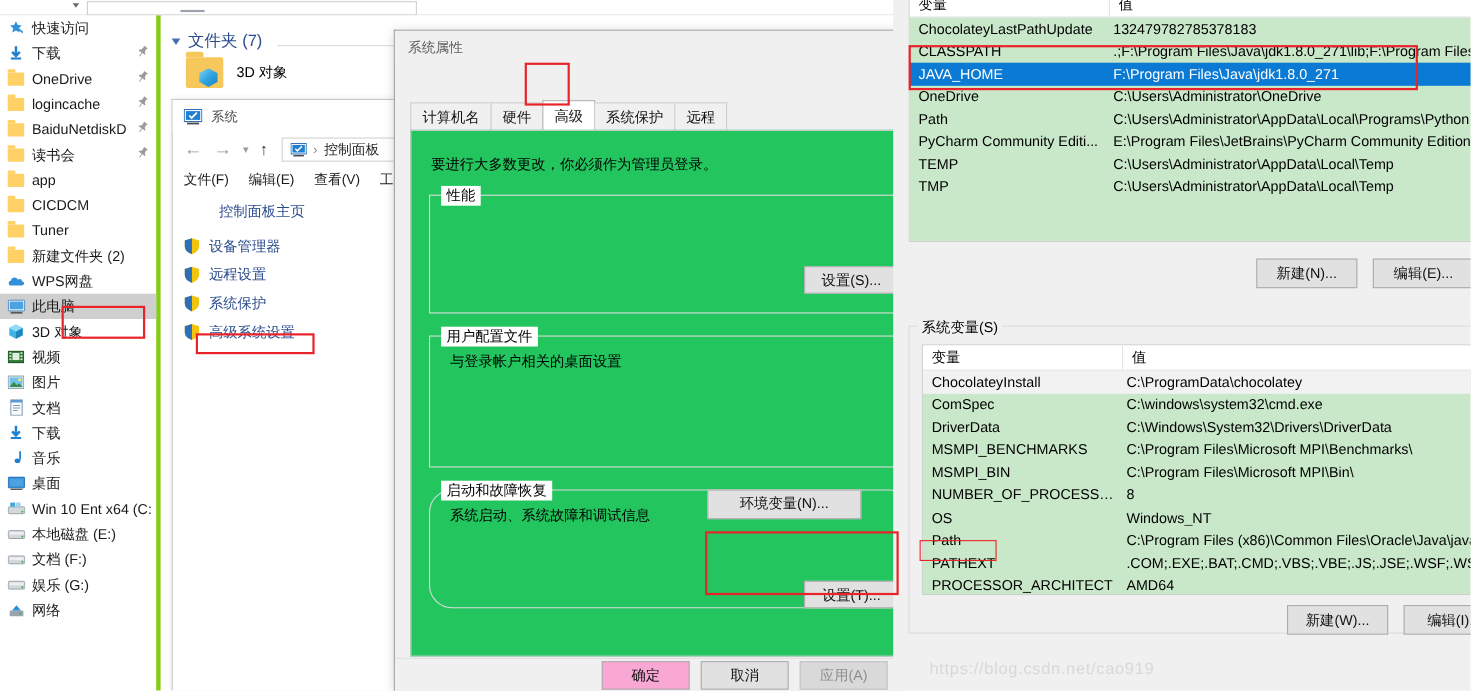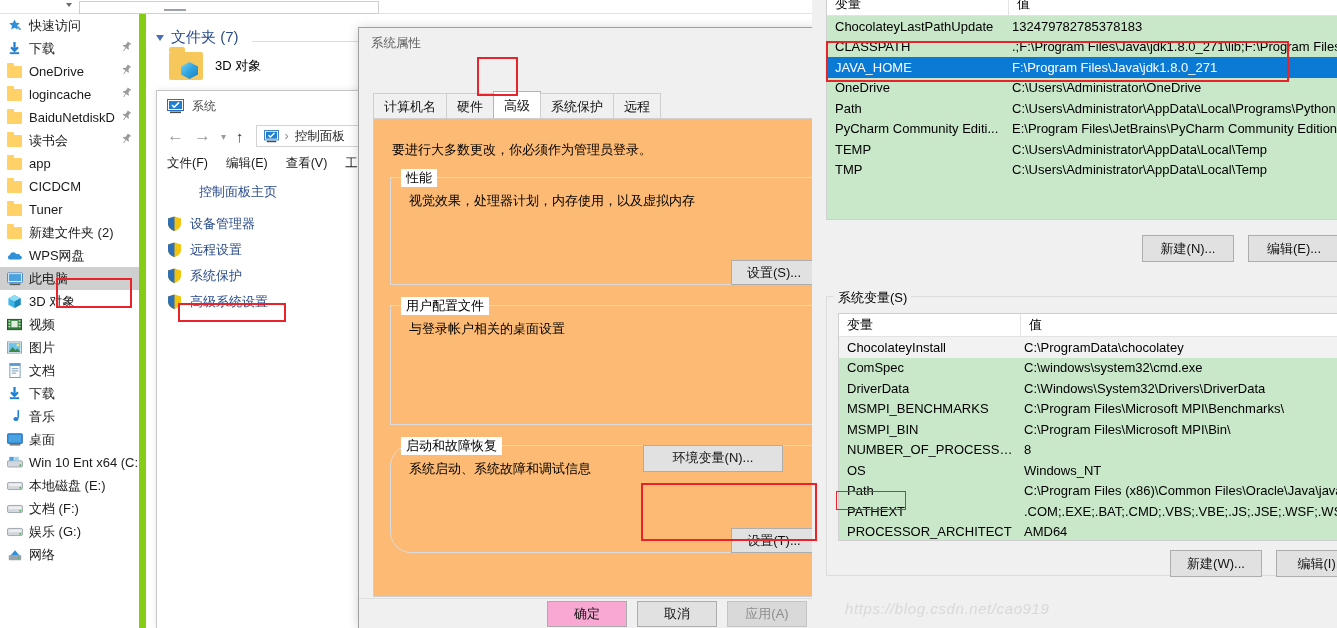--- a/index.html
+++ b/index.html
@@ -31,21 +31,21 @@
   }
   #explorer-topstrip .caret {
     position:absolute; left:66px; top:3px; width:0;height:0;
     border-left:3px solid transparent;border-right:3px solid transparent;
     border-top:4px solid #6a6a6a;
   }
 
   
   #navpane {
     position:absolute; left:0; top:14px; width:146px; height:614px;
-    background:#ffffff; border-right:7px solid #84cc16;
+    background:#ffffff; border-right:4px solid #84cc16;
   }
   .nav-item {
     position:relative; height:23px; display:flex; align-items:center;
     padding-left:6px; white-space:nowrap; font-size:13px; color:#1a1a1a;
   }
   .nav-item .ico {
     width:17px; height:17px; margin-right:6px; flex:0 0 17px;
     display:flex; align-items:center; justify-content:center;
   }
   .nav-item .pin {
@@ -139,21 +139,21 @@
     display:flex; align-items:flex-end;
   }
   .tab {
     height:26px; padding:0 10px; display:flex; align-items:center;
     border:1px solid #cfcfcf; border-bottom:none; background:#f0f0f0;
     font-size:13px; margin-right:-1px; color:#111;
   }
   .tab.active { background:#ffffff; height:28px; border-color:#b4b4b4; }
   #tabpanel {
     position:absolute; left:14px; top:90px; width:474px; height:479px;
-    background:#fdba74; border:1px solid #cfcfcf;
+    background:#22c55e; border:1px solid #cfcfcf;
   }
   #tabpanel .intro { padding:22px 0 0 18px; font-size:13px; }
   .grp {
     position:relative; margin:24px 16px 0 16px; border:1px solid #dcdcdc; padding:14px 12px 12px 12px;
   }
   .grp > .legend {
     position:absolute; left:10px; top:-9px; background:#ffffff; padding:0 5px; font-size:13px;
   }
   .grp .desc { font-size:13px; padding-left:6px; }
   .btn {
@@ -206,21 +206,21 @@
   .grp-box { position:absolute; border:1px solid #dcdcdc; }
 
   
   .redbox { position:absolute; border:2px solid #e8242a; pointer-events:none; }
   .redbox.thin { border-width:1.5px; }
 
   
   #watermark {
     position:absolute; left:845px; top:600px; width:200px;
     color:#d8d8d8; font-size:15px; letter-spacing:.6px;
-    font-family:"Liberation Sans",sans-serif; white-space:nowrap;font-style:italic;
+    font-family:"Liberation Sans",sans-serif; white-space:nowrap;
   }
 </style>
 </head>
 <body>
 
 <div id="explorer">
 
   <div id="explorer-topstrip">
     <div class="caret"></div>
     <div class="addrbox">
@@ -563,21 +563,20 @@
       <div class="tab">
         <span>远程</span>
       </div>
     </div>
 
   <div id="tabpanel">
     <div class="intro">要进行大多数更改，你必须作为管理员登录。</div>
     <div id="groups-host">
         <div class="grp" style="height: 108px; margin-top: 18px;">
           <div class="legend">性能</div>
-          <div class="desc">视觉效果，处理器计划，内存使用，以及虚拟内存</div>
           <div class="btnrow" style="margin-top: 50px;">
             <div class="btn">设置(S)...</div>
           </div>
         </div>
         <div class="grp" style="height: 120px; margin-top: 20px;">
           <div class="legend">用户配置文件</div>
           <div class="desc">与登录帐户相关的桌面设置</div>
         </div>
         <div class="grp" style="height: 108px; margin-top: 20px; border-radius: 21px;">
           <div class="legend">启动和故障恢复</div>

